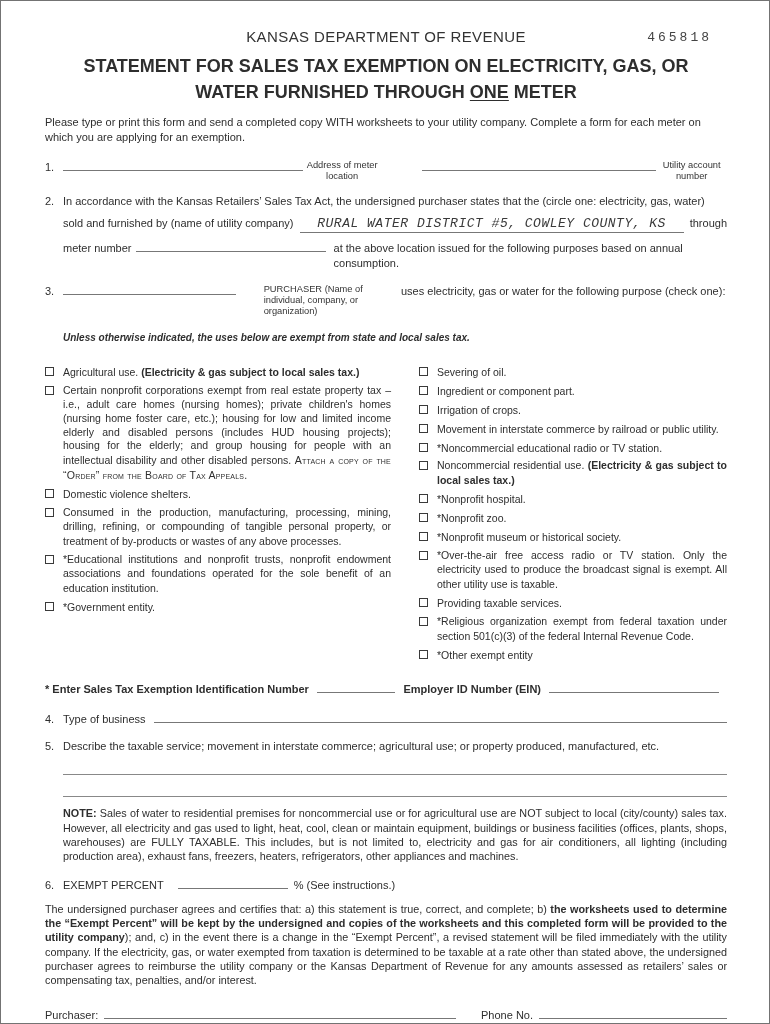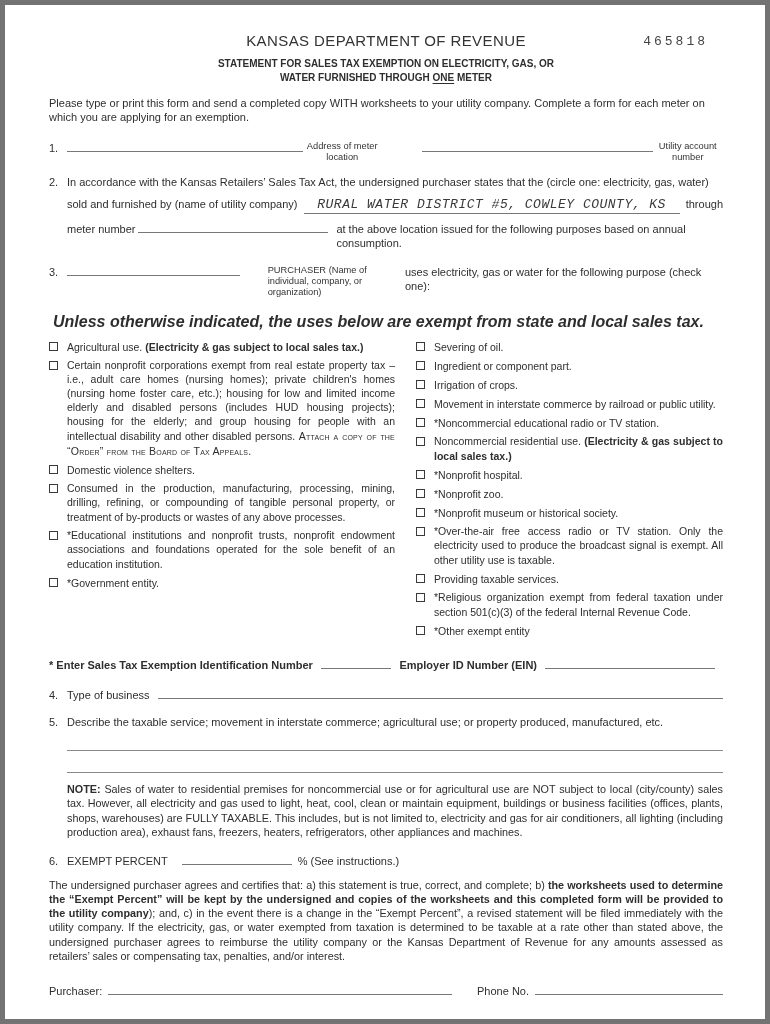--- a/index.html
+++ b/index.html
@@ -1,31 +1,31 @@
 <!DOCTYPE html>
 <html><head>
 <meta charset="utf-8">
 <style>
   * { box-sizing: border-box; }
   html,body { margin:0; padding:0; background:#dcdcdc; }
   .page {
     width:770px; height:1024px; margin:0 auto; background:#ffffff;
-    border:5px solid #737373;
+    border:1px solid #737373;
     font-family:"Liberation Sans", sans-serif; color:#2e2e2e;
     font-size:11px; line-height:1.32;
     padding:26px 42px 18px 44px;
     display:flex; flex-direction:column; overflow:hidden;
   }
   .b { font-weight:bold; }
   .u { text-decoration:underline; text-underline-offset:2px; }
   
   .hdr-row { position:relative; text-align:center; }
   .dept { font-size:15px; letter-spacing:0.4px; color:#333; }
   .docnum { position:absolute; right:15px; top:2px; font-family:"Liberation Mono", monospace; font-size:13px; letter-spacing:3px; color:#444; }
-  .title { text-align:center; font-weight:bold; font-size:10px; line-height:1.45; margin-top:6px; }
+  .title { text-align:center; font-weight:bold; font-size:18px; line-height:1.45; margin-top:6px; }
   .intro { margin:10px 0 0 0; }
   
   .row { display:flex; align-items:baseline; }
   .row > span { min-width:0; }
   .num { flex:0 0 18px; }
   .item { margin-top:12px; }
   .hang { margin-left:18px; margin-top:6px; }
   .blank { border-bottom:1px solid #777; height:13px; }
   .grow { flex:1 1 auto; }
   .w190 { flex:0 0 190px; }
@@ -37,23 +37,23 @@
   .gap6 { flex:0 0 6px; }
   .stack { display:flex; }
   .stack > .blank { width:100%; }
   .sub { font-size:9.3px; color:#333; margin-top:2px; line-height:1.2; }
   .center { text-align:center; }
   .typed { font-family:"Liberation Mono", monospace; font-size:13px; color:#3a3a3a; letter-spacing:0.5px;font-style:italic; }
   .filled { text-align:center; height:auto; }
   .w330 { flex:0 0 332px; }
   .sublabel-left { padding-left:28px; }
   
-  .uses-head { margin:13px 0 0 4px; font-weight:bold; font-style:italic; font-size:16px; }
-  
-  .cols { display:flex; margin-top:8px; gap:21px; }
+  .uses-head { margin:13px 0 0 18px; font-weight:bold; font-style:italic; font-size:10px; }
+  
+  .cols { display:flex; margin-top:21px; gap:28px; }
   .col-left { flex:0 0 346px; }
   .col-right { flex:1 1 auto; }
   .cb-item { display:flex; gap:9px; margin-bottom:4px; }
   .cb-box { flex:0 0 9px; width:9px; height:9px; border:1.3px solid #3a3a3a; margin-top:2px; background:#fff; }
   .cb-text { font-size:10.5px; line-height:1.33; text-align:justify; }
   .sc { font-variant:small-caps; font-size:10.6px; letter-spacing:0.2px; }
   
   .taxid { margin-top:13px; font-size:11px; }
   .taxid .b { white-space:nowrap; }
   .taxid .blank { margin:0 8px; }

